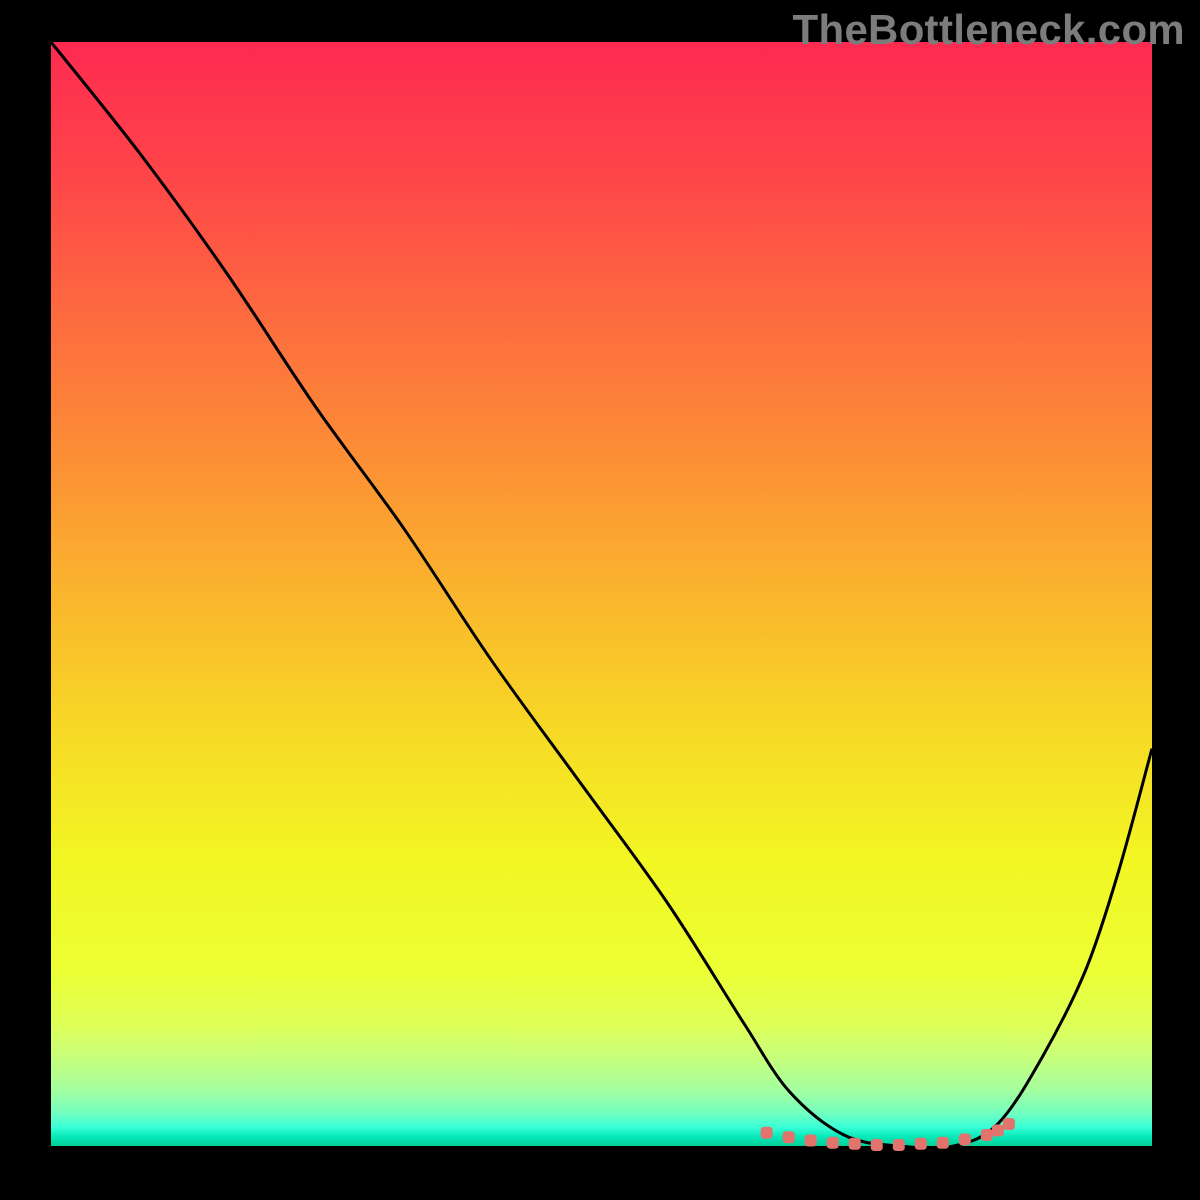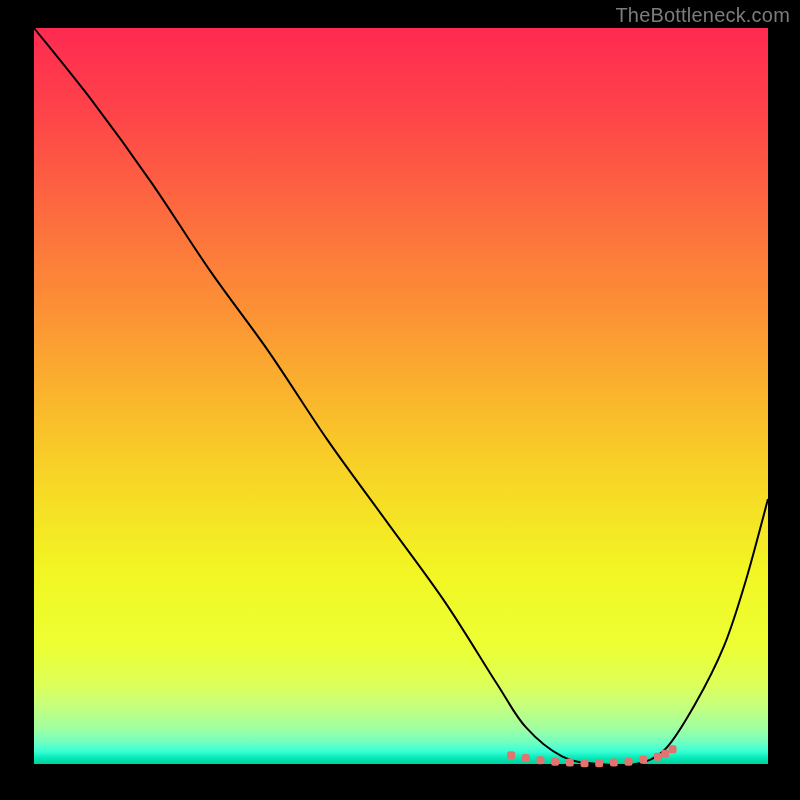--- a/index.html
+++ b/index.html
@@ -19,22 +19,22 @@
     position: absolute;
     top: 0;
     left: 0;
     display: block;
   }
   .watermark {
     position: absolute;
     top: 4px;
     right: 10px;
     font-family: Arial, Helvetica, sans-serif;
-    font-size: 20px;
-    font-weight: 400;
+    font-size: 28px;
+    font-weight: 700;
     color: #7c7c7c;
     letter-spacing: 0.2px;
   }
 </style>
 </head>
 <body>
 <div class="stage">
 
 <svg id="chart-svg" width="800" height="800" viewBox="0 0 800 800">
   <defs>

